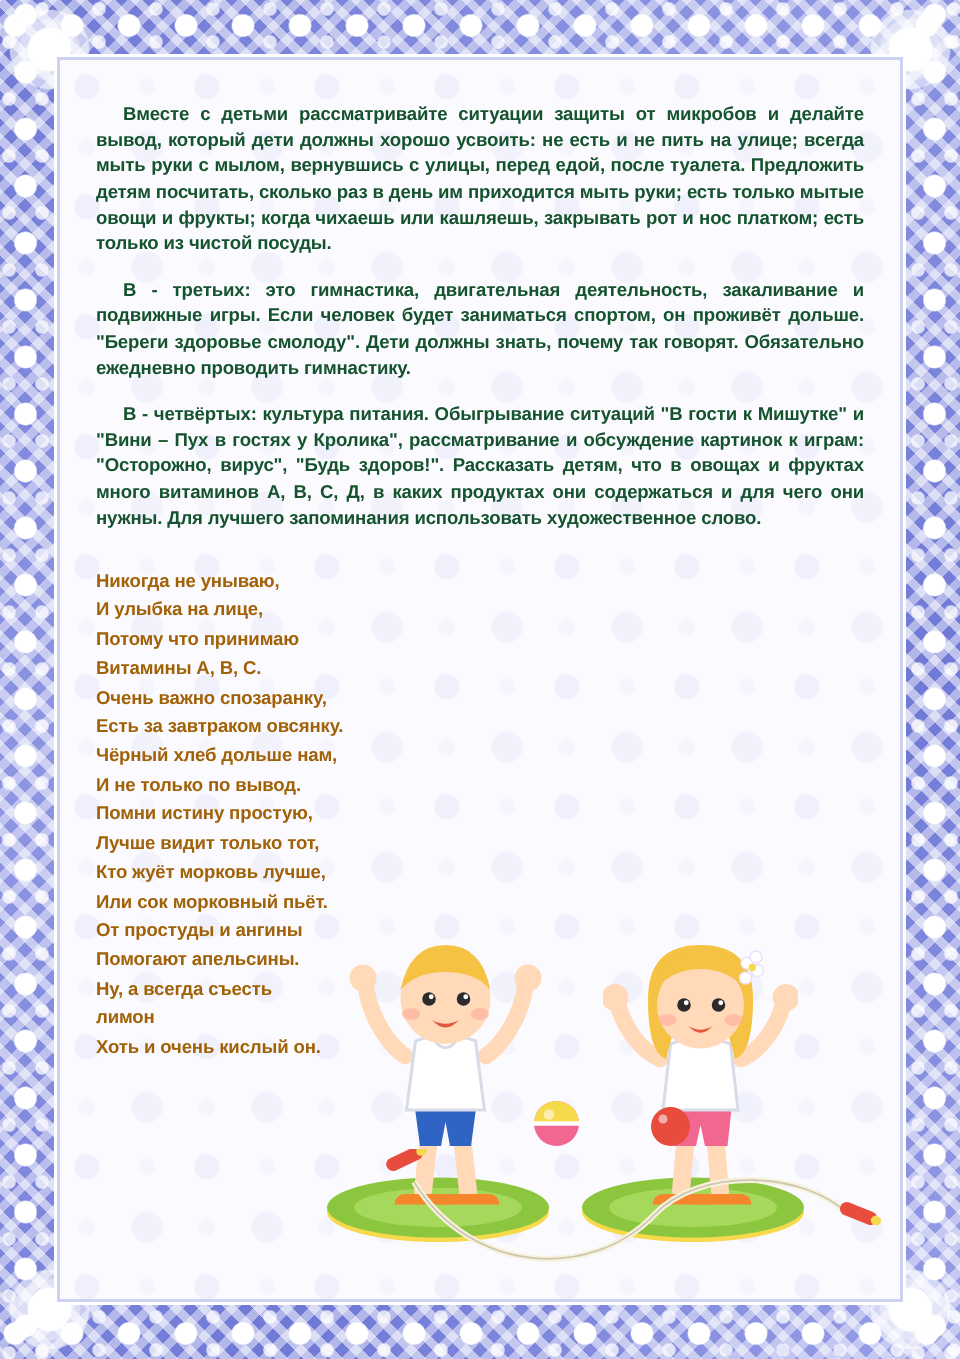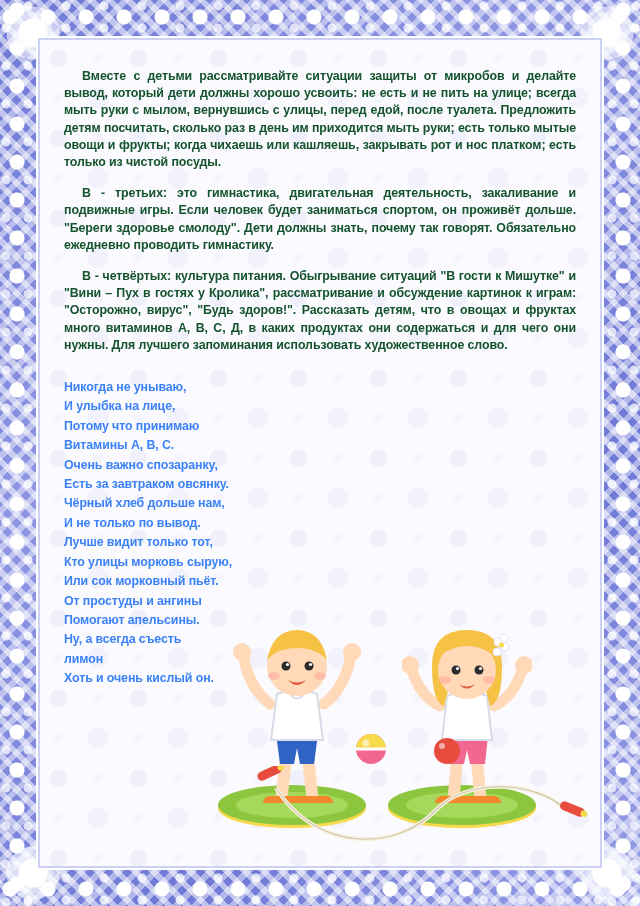--- a/index.html
+++ b/index.html
@@ -115,21 +115,21 @@
     text-indent: 18px;
     hyphens: manual;
   }
   .prose p + p { margin-top: 14px; }
 
   
   .poem {
     margin-top: 24px;
     font-size: 12.4px;
     line-height: 19.4px;
-    color: #3b82f6;
+    color: #a16207;
     font-weight: bold;
     letter-spacing: -0.1px;
   }
   .poem div { white-space: nowrap; }
 
   
   .illustration {
     position: absolute;
     left: 36px;
     right: 36px;
@@ -171,22 +171,23 @@
 
       <div class="poem">
         <div>Никогда не унываю,</div>
         <div>И улыбка на лице,</div>
         <div>Потому что принимаю</div>
         <div>Витамины А, В, С.</div>
         <div>Очень важно спозаранку,</div>
         <div>Есть за завтраком овсянку.</div>
         <div>Чёрный хлеб дольше нам,</div>
         <div>И не только по вывод.</div>
+        <div>Помни истину простую,</div>
         <div>Лучше видит только тот,</div>
-        <div>Кто улицы морковь сырую,</div>
+        <div>Кто жуёт морковь лучше,</div>
         <div>Или сок морковный пьёт.</div>
         <div>От простуды и ангины</div>
         <div>Помогают апельсины.</div>
         <div>Ну, а всегда съесть</div>
         <div>лимон</div>
         <div>Хоть и очень кислый он.</div>
       </div>
 
     </div>
   </div>

